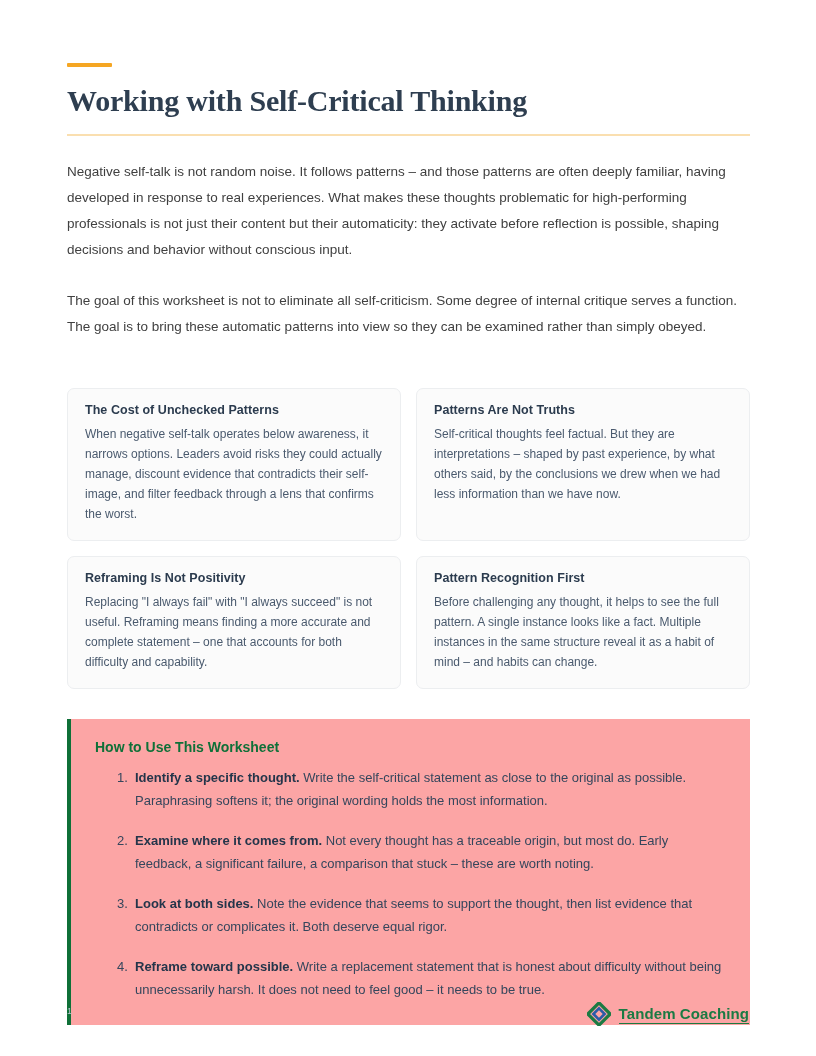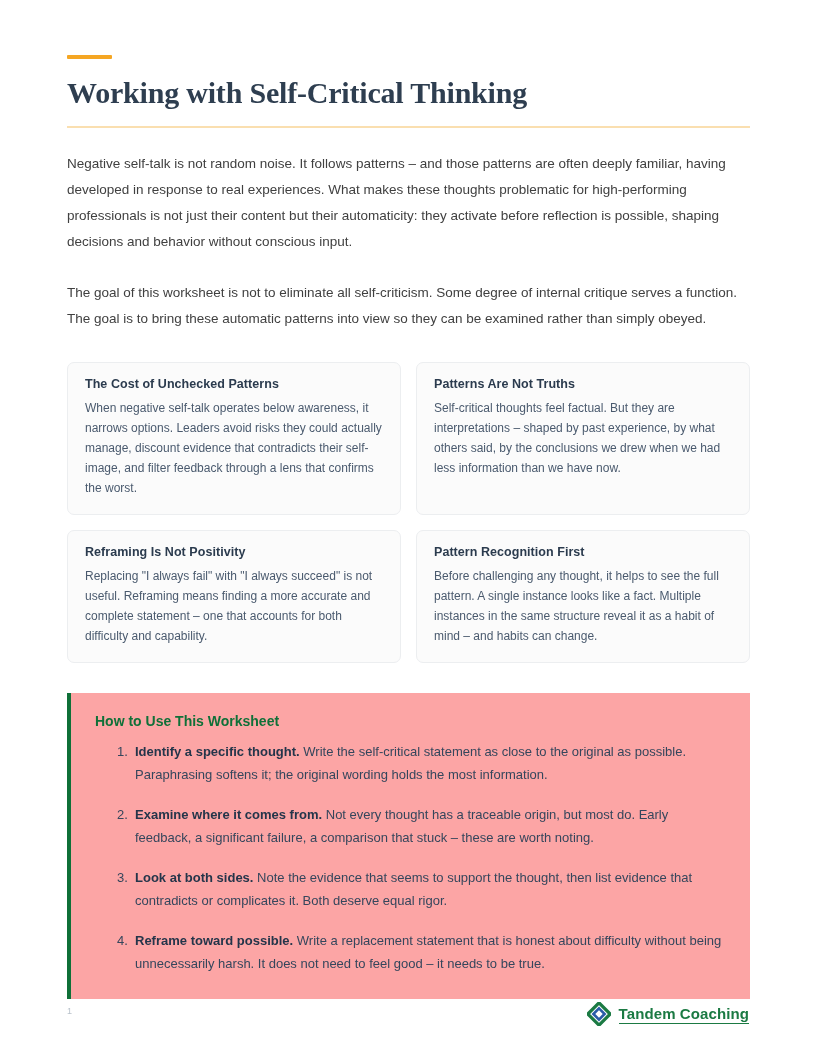--- a/index.html
+++ b/index.html
@@ -17,21 +17,21 @@
     position: relative;
     width: 816px;
     height: 1056px;
     box-sizing: border-box;
     padding: 0;
     overflow: hidden;
   }
   .content {
     position: absolute;
     left: 67px;
-    top: 0;
+    top: 8px;
     width: 683px;
   }
 
   
   .accent-bar {
     width: 45px;
     height: 4px;
     background: #f5a623;
     margin-top: 55px;
     border-radius: 1px;
@@ -58,21 +58,21 @@
     line-height: 26px;
     color: #404040;
     margin: 0;
     width: 678px;
   }
   .intro-p.first { margin-top: 23px; }
   .intro-p.second { margin-top: 25px; }
 
   
   .card-grid {
-    margin-top: 30px;
+    margin-top: 48px;
     display: grid;
     grid-template-columns: 334px 334px;
     column-gap: 15px;
     row-gap: 15px;
   }
   .card {
     box-sizing: border-box;
     background: #fbfbfb;
     border: 1px solid #eceef0;
     border-radius: 7px;

